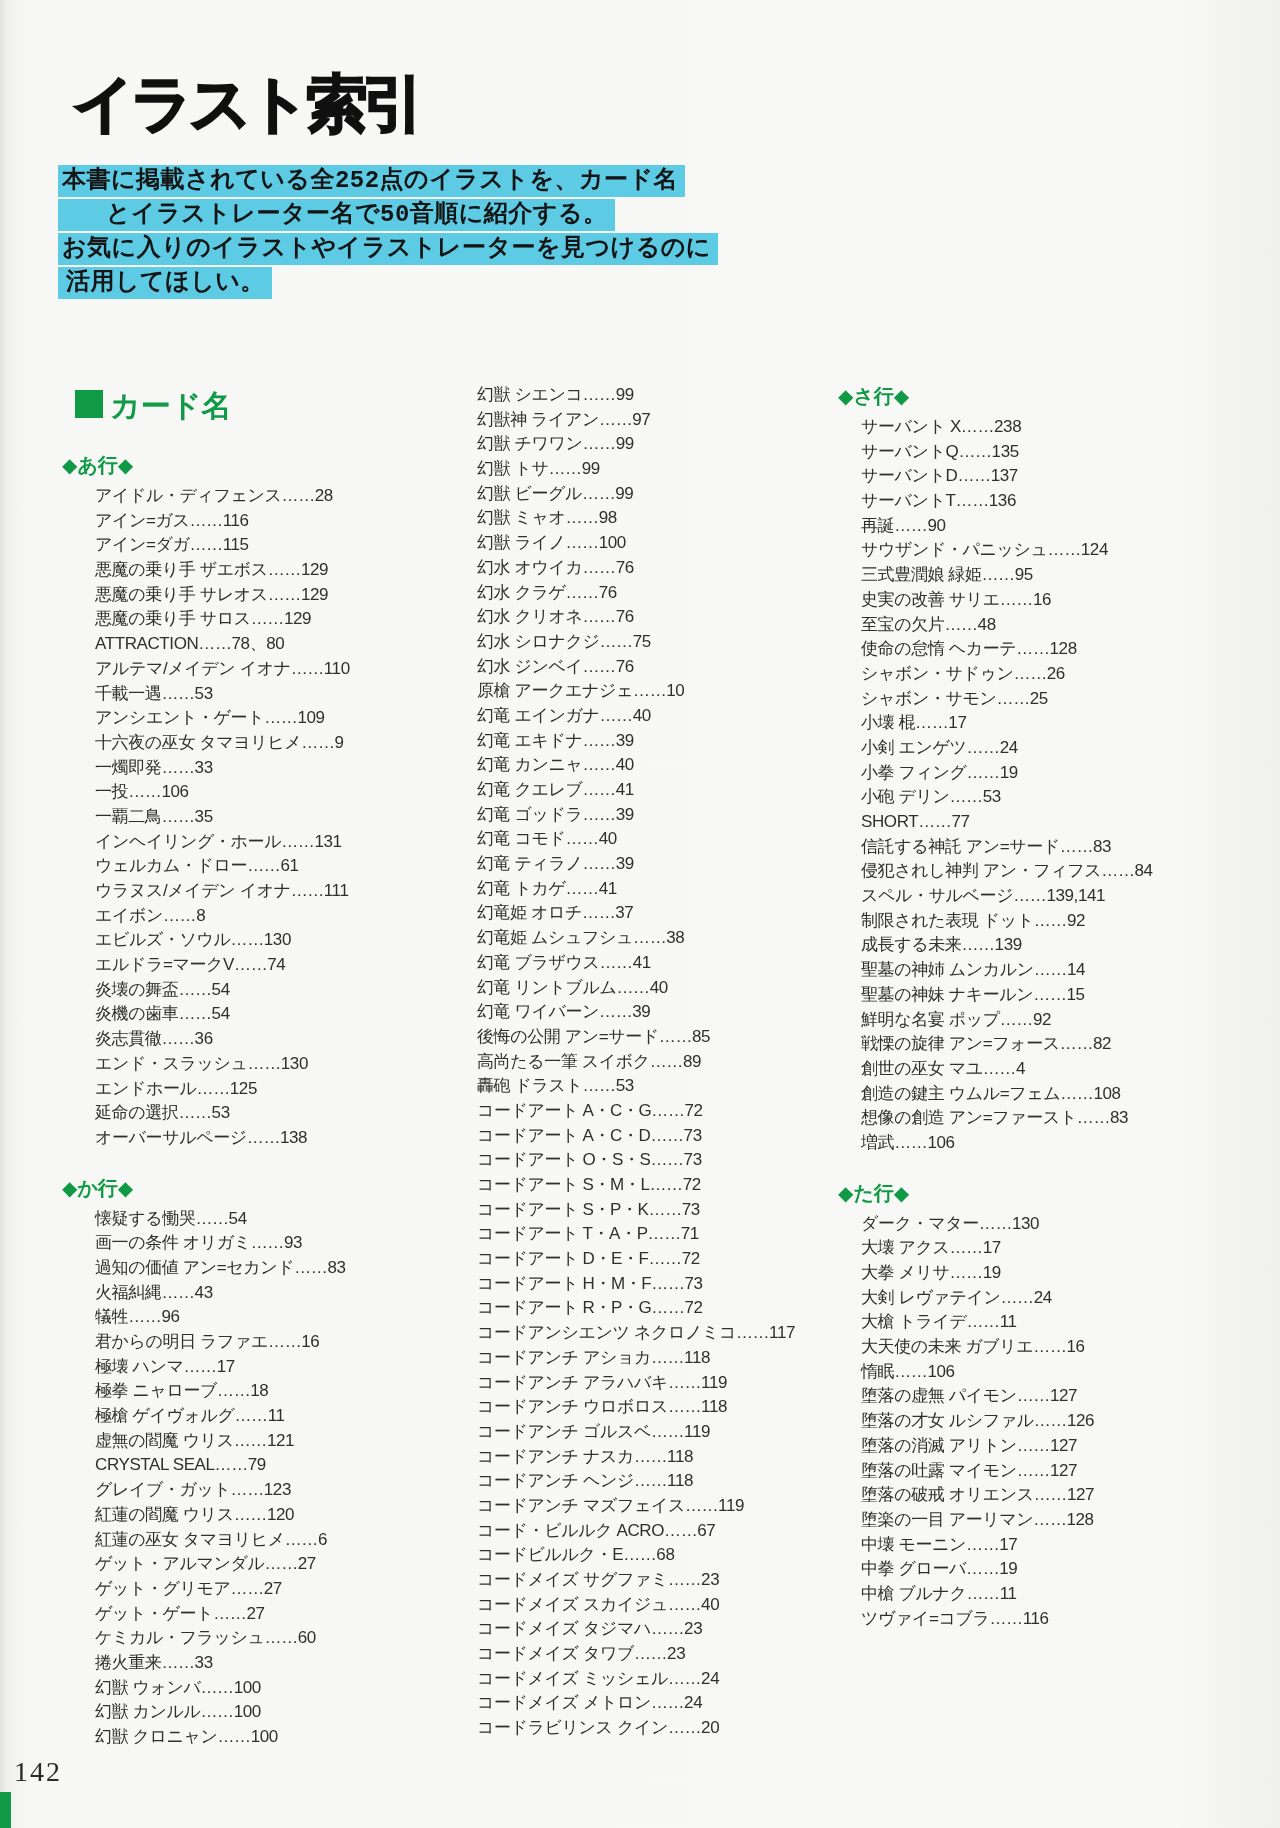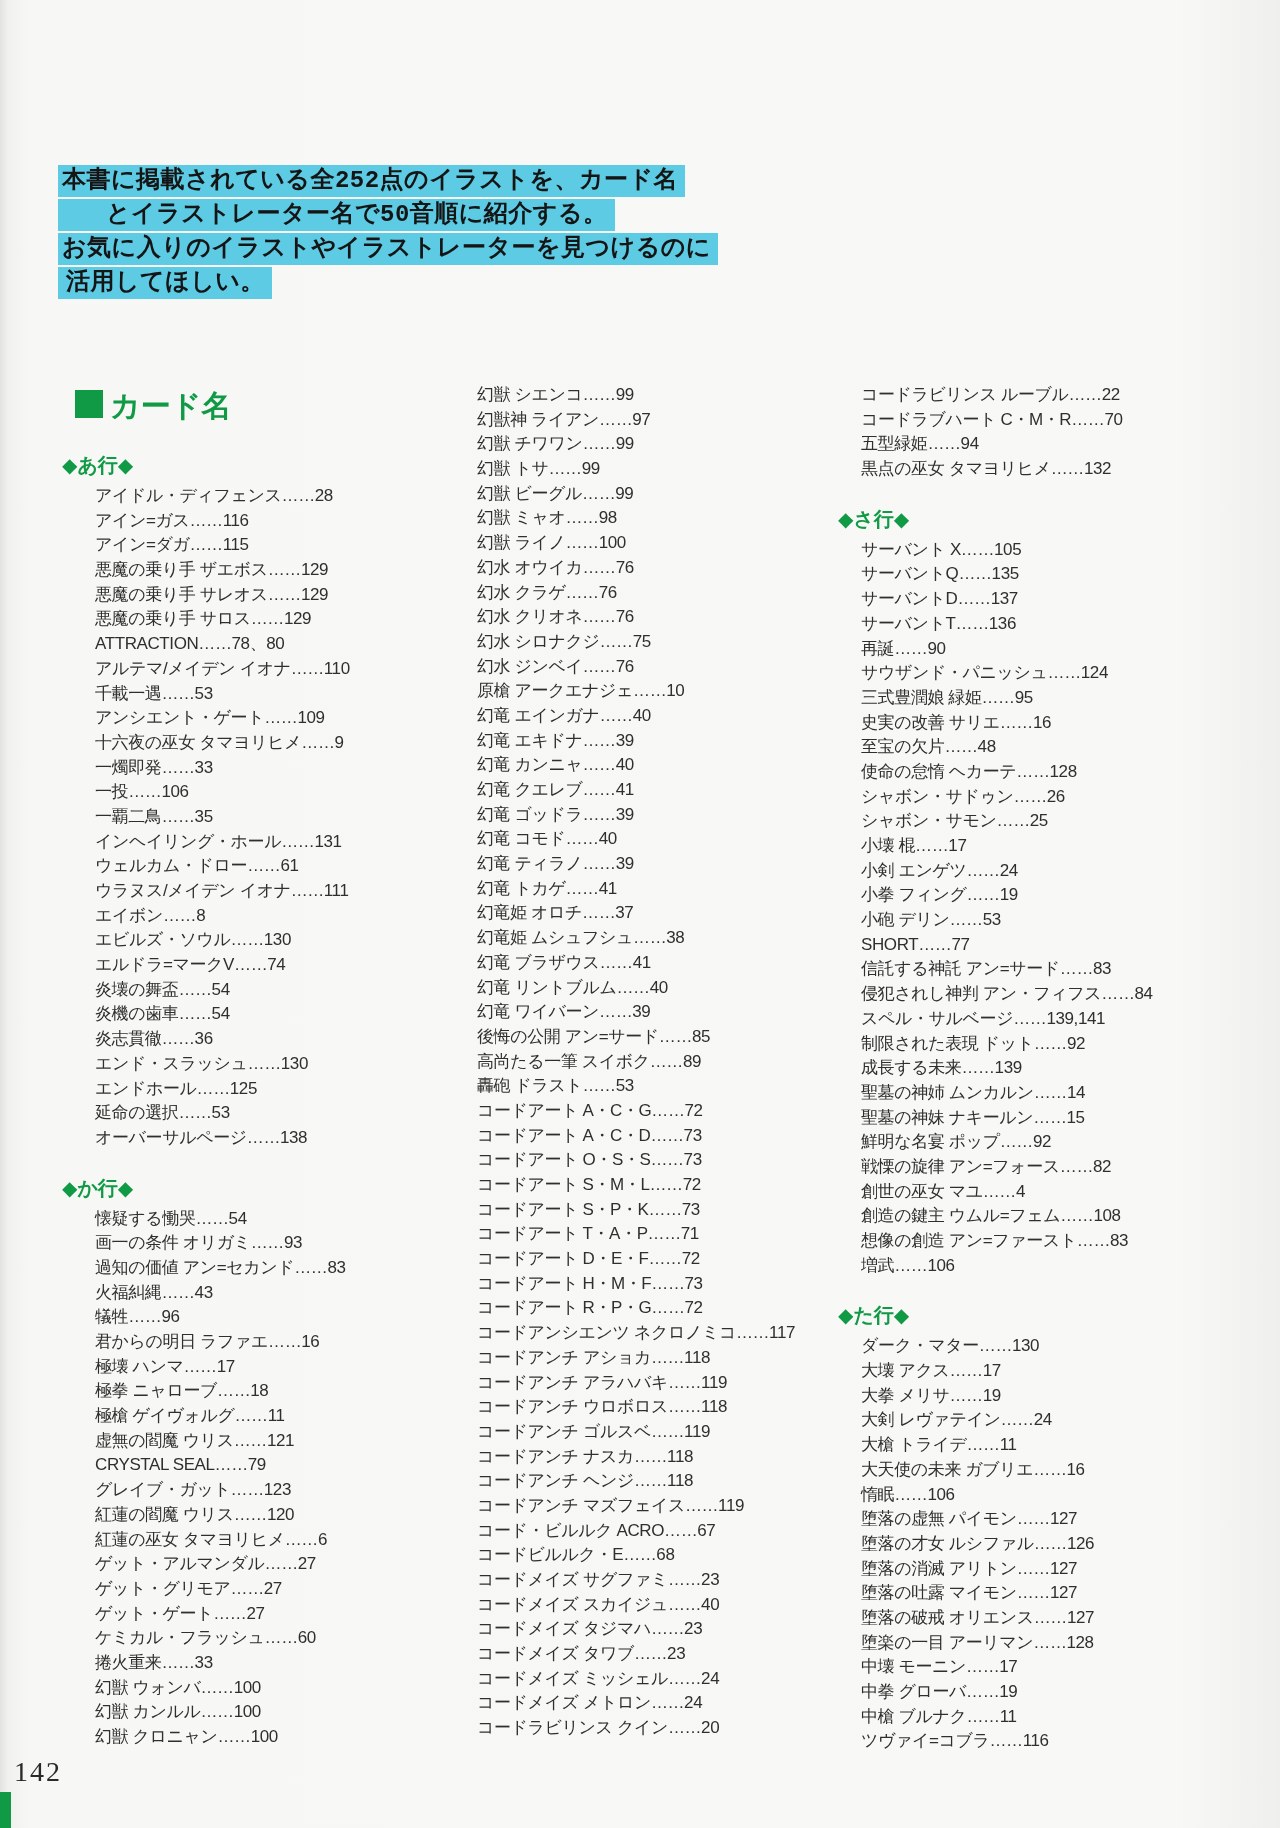--- a/index.html
+++ b/index.html
@@ -55,20 +55,21 @@
   }
   .corner-bar{
     position:absolute;left:0;top:1792px;width:11px;height:36px;
   }
 </style>
 </head>
 <body>
 
 <div class="page">
 
+  <div class="title">イラスト索引</div>
 
   <div class="intro">
     <div class="intro-line" style="background: rgb(93, 203, 228);">本書に掲載されている全252点のイラストを、カード名</div>
     <div class="intro-line" style="background: rgb(93, 203, 228); padding-left: 48px;">とイラストレーター名で50音順に紹介する。</div>
     <div class="intro-line" style="background: rgb(93, 203, 228);">お気に入りのイラストやイラストレーターを見つけるのに</div>
     <div class="intro-line" style="background: rgb(93, 203, 228); padding-left: 8px;">活用してほしい。</div>
   </div>
 
   <div class="section-head" style="color: rgb(17, 154, 70);">
     <span class="section-square" style="background: rgb(17, 154, 70);"></span><span>カード名</span>
@@ -185,28 +186,22 @@
         <div class="item">コードメイズ スカイジュ……40</div>
         <div class="item">コードメイズ タジマハ……23</div>
         <div class="item">コードメイズ タワブ……23</div>
         <div class="item">コードメイズ ミッシェル……24</div>
         <div class="item">コードメイズ メトロン……24</div>
         <div class="item">コードラビリンス クイン……20</div>
       </div>
     </div>
   <div class="col col3" style="left:838px;top:383px;">
       <div class="block">
-        <div class="item">コードラビリンス ルーブル……22</div>
-        <div class="item">コードラブハート C・M・R……70</div>
-        <div class="item">五型緑姫……94</div>
-        <div class="item">黒点の巫女 タマヨリヒメ……132</div>
-      </div>
-      <div class="block">
         <div class="sec-header" style="color: rgb(17, 154, 70);">◆さ行◆</div>
-        <div class="item">サーバント X……105</div>
+        <div class="item">サーバント X……238</div>
         <div class="item">サーバントQ……135</div>
         <div class="item">サーバントD……137</div>
         <div class="item">サーバントT……136</div>
         <div class="item">再誕……90</div>
         <div class="item">サウザンド・パニッシュ……124</div>
         <div class="item">三式豊潤娘 緑姫……95</div>
         <div class="item">史実の改善 サリエ……16</div>
         <div class="item">至宝の欠片……48</div>
         <div class="item">使命の怠惰 ヘカーテ……128</div>
         <div class="item">シャボン・サドゥン……26</div>

